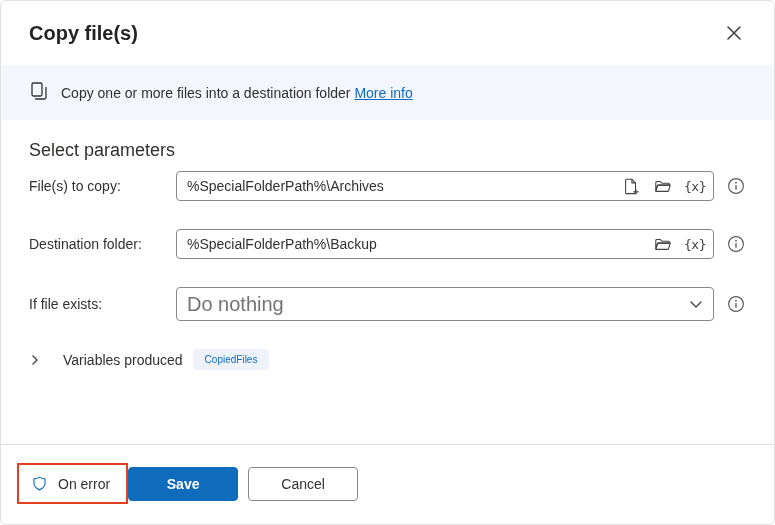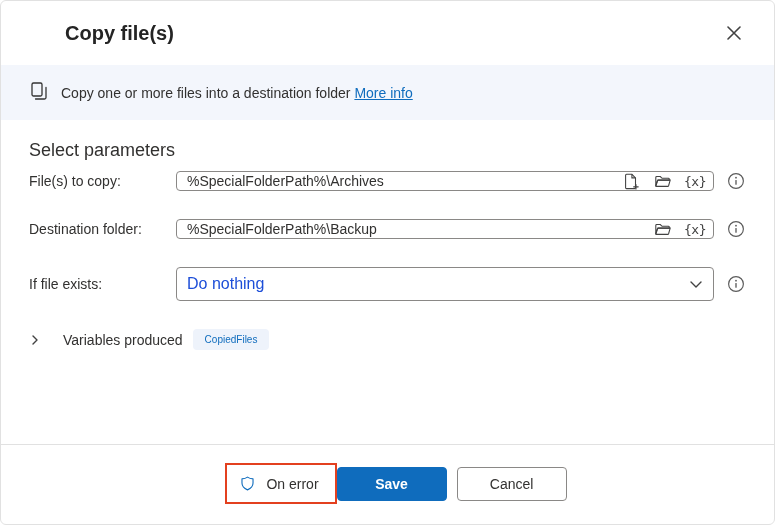--- a/index.html
+++ b/index.html
@@ -18,21 +18,20 @@
       border: 1px solid #e1e1e1;
       border-radius: 6px;
       overflow: hidden;
     }
     
     .dlg-header {
       display: flex;
       align-items: center;
       justify-content: space-between;
       padding: 16px 24px 16px 28px;
-      margin-left: 36px;
     }
     .dlg-title {
       font-size: 20px;
       font-weight: 600;
       color: #242424;
     }
     .close-btn {
       width: 32px;
       height: 32px;
       display: flex;
@@ -84,21 +83,21 @@
       color: #323130;
     }
     .field-wrap {
       position: relative;
       flex: 1;
       display: flex;
       align-items: center;
     }
     .text-input {
       width: 100%;
-      height: 20px;
+      height: 30px;
       border: 1px solid #8a8886;
       border-radius: 4px;
       padding: 0 110px 0 10px;
       font-size: 14px;
       color: #323130;
       background: #fff;
       outline: none;
     }
     .text-input.pad-short { padding-right: 94px; }
     .field-icons {
@@ -137,22 +136,22 @@
       justify-content: center;
       cursor: pointer;
     }
     .info-circle svg { width: 18px; height: 18px; color: #5b5b5b; }
     .select-input {
       width: 100%;
       height: 34px;
       border: 1px solid #8a8886;
       border-radius: 4px;
       padding: 0 36px 0 10px;
-      font-size: 16px;
-      color: #1d4ed8;
+      font-size: 20px;
+      color: #737373;
       background: #fff;
       display: flex;
       align-items: center;
       position: relative;
       cursor: pointer;
     }
     .select-input .chevron {
       position: absolute;
       right: 10px;
       width: 14px;
@@ -178,24 +177,24 @@
       background: #eef3fb;
       color: #0f6cbd;
       padding: 5px 12px;
       border-radius: 4px;
       font-size: 10px;
       cursor: pointer;
     }
     
     .dlg-footer {
       border-top: 1px solid #e1e1e1;
-      padding: 18px 24px 20px 41px;
-      display: flex;
-      align-items: center;
-      justify-content: center;
+      padding: 18px 24px 20px 16px;
+      display: flex;
+      align-items: center;
+      justify-content: flex-start;
     }
     .on-error-highlight {
       border: 2px solid #e3401f;
       padding: 6px 10px 6px 6px;
       display: inline-flex;
       align-items: center;
     }
     .on-error-btn {
       display: inline-flex;
       align-items: center;

